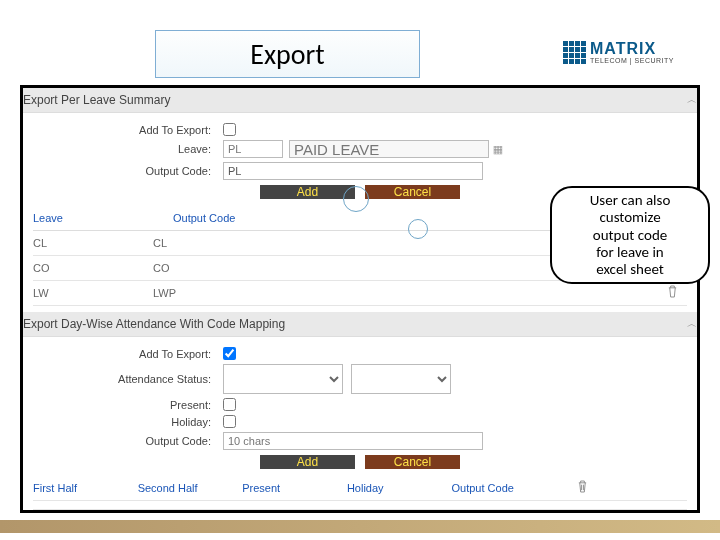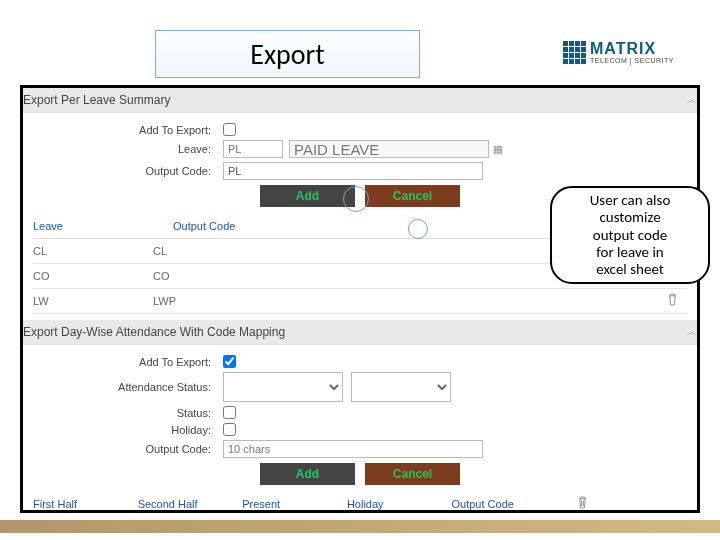--- a/index.html
+++ b/index.html
@@ -78,23 +78,23 @@
     padding-right: 12px;
     color: #444;
     font-size: 11px;
   }
   .short-input { width: 60px; height: 18px; border:1px solid #bbb; padding:1px 4px; font-size:11px;color:#777;}
   .long-input  { width: 200px; height: 18px; border:1px solid #bbb; padding:1px 4px; font-size:15px;color:#777;background:#f7f7f7;}
   .code-input  { width: 260px; height: 18px; border:1px solid #bbb; padding:1px 4px; font-size:11px;color:#555;}
   .sel { height:20px;border:1px solid #bbb;font-size:11px;color:#666;padding:14px 4px;background:#fff;}
   .btn {
     display:inline-flex;align-items:center;justify-content:center;
-    width: 95px; height: 22px;
-    background: #444; color: #22c55e; font-size: 12px;
-    border:none; cursor:pointer;font-weight:bold;
+    width: 95px; height: 14px;
+    background: #444; color: #fde047; font-size: 12px;
+    border:none; cursor:pointer;
   }
   .btn.alt { background:#7c3b1d; }
   .btn.small { background:#444; }
   .btn-row { display:flex;gap:10px;justify-content:center;margin:5px 0;}
   .link-h { color:#1b56b7;font-size:11px; }
   .tbl { width: calc(100% - 20px); margin: 0 10px; }
   .tbl .hd, .tbl .rw { display:flex;align-items:center;border-bottom:1px solid #e5e5e5;padding:4px 0;}
   .tbl .hd { border-bottom:1px solid #ddd;gap:20px;}
   .c-leave{ width:120px;color:#1b56b7;}
   .c-code { flex:1;color:#1b56b7;}
@@ -244,21 +244,21 @@
         <label>Attendance Status:</label>
         <select class="sel" style="width:120px">
           <option>Select</option>
         </select>
         <span style="width:8px"></span>
         <select class="sel" style="width:100px">
           <option>Select</option>
         </select>
       </div>
       <div class="form-row">
-        <label>Status:</label>
+        <label>Present:</label>
         <input type="checkbox" class="chk" style="">
       </div>
       <div class="form-row">
         <label>Holiday:</label>
         <input type="checkbox" class="chk" style="">
       </div>
       <div class="form-row">
         <label>Output Code:</label>
         <input class="code-input" style="color: rgb(170, 170, 170);" placeholder="10 chars">
       </div>

